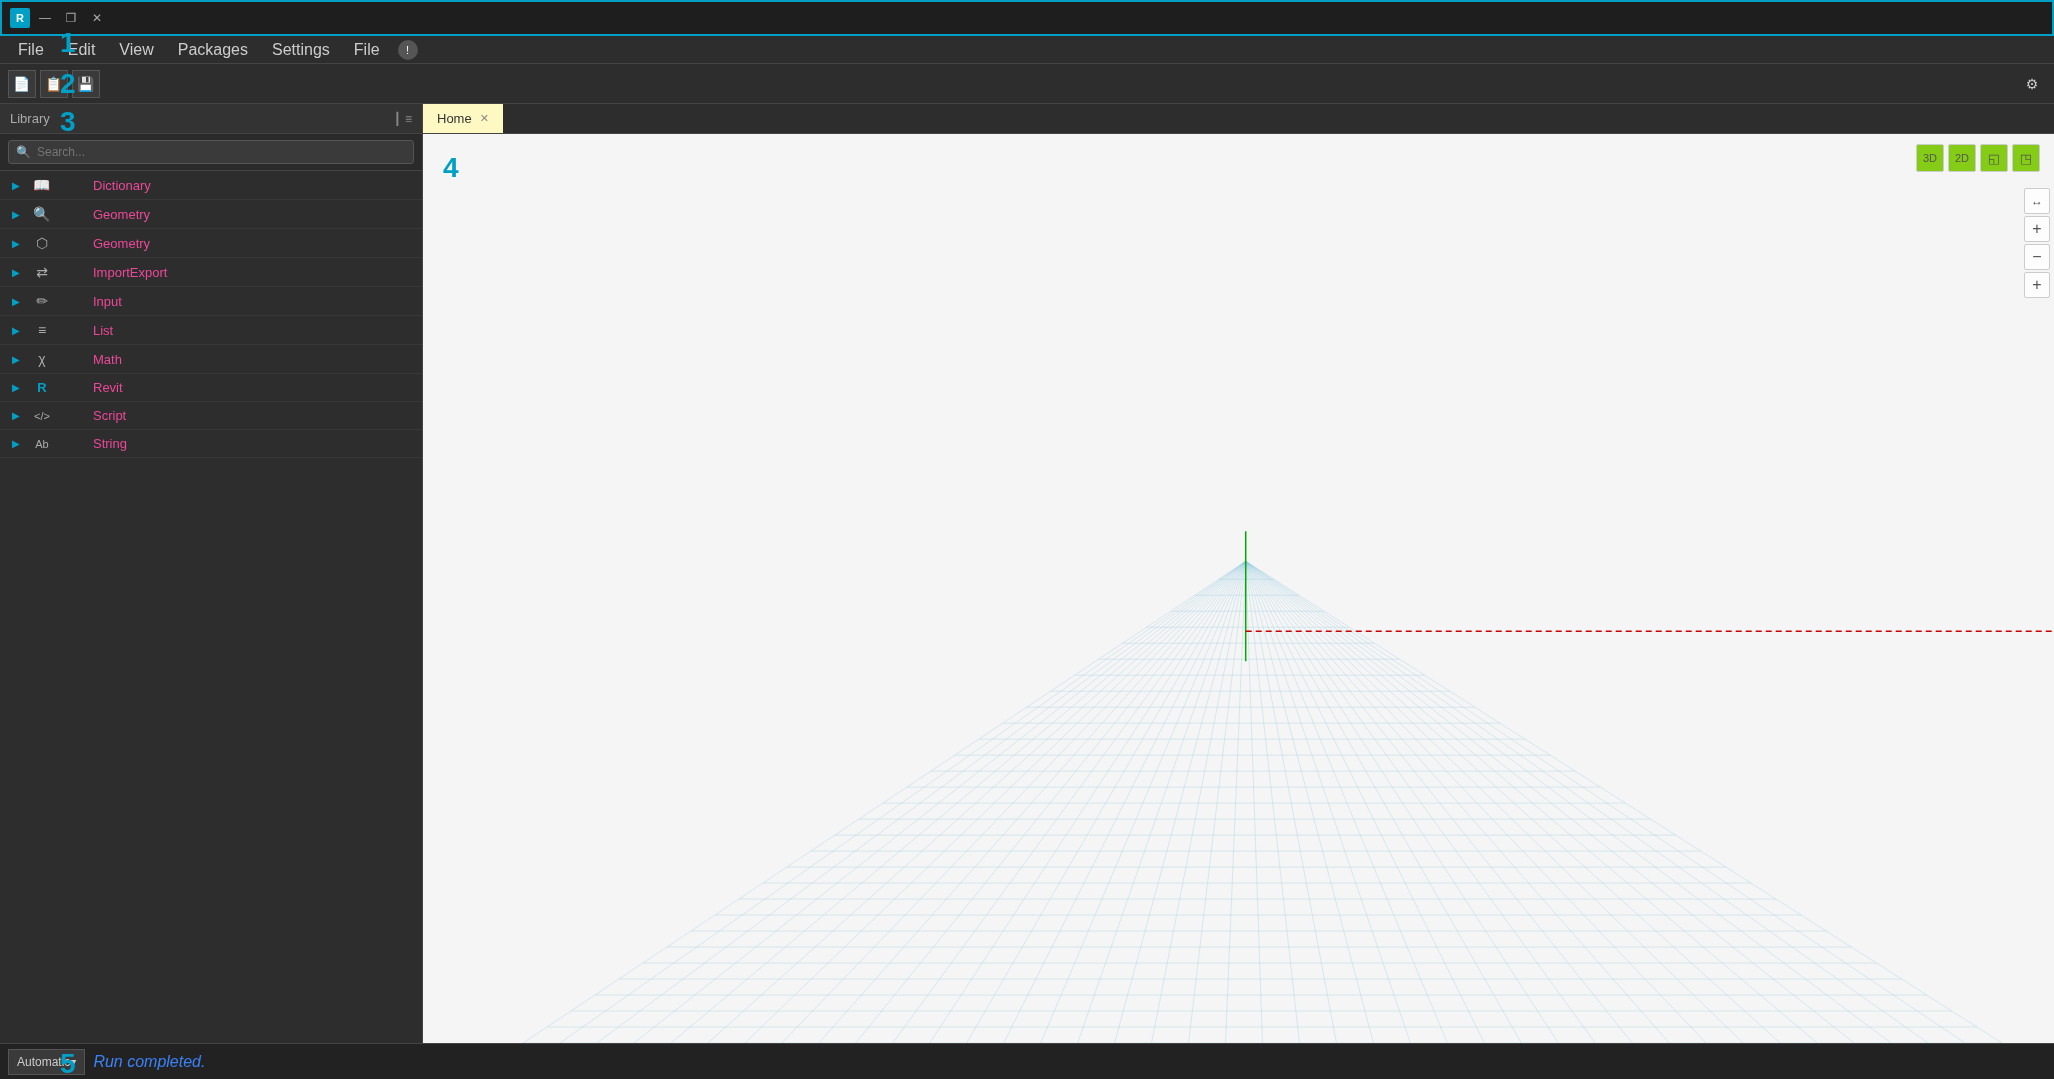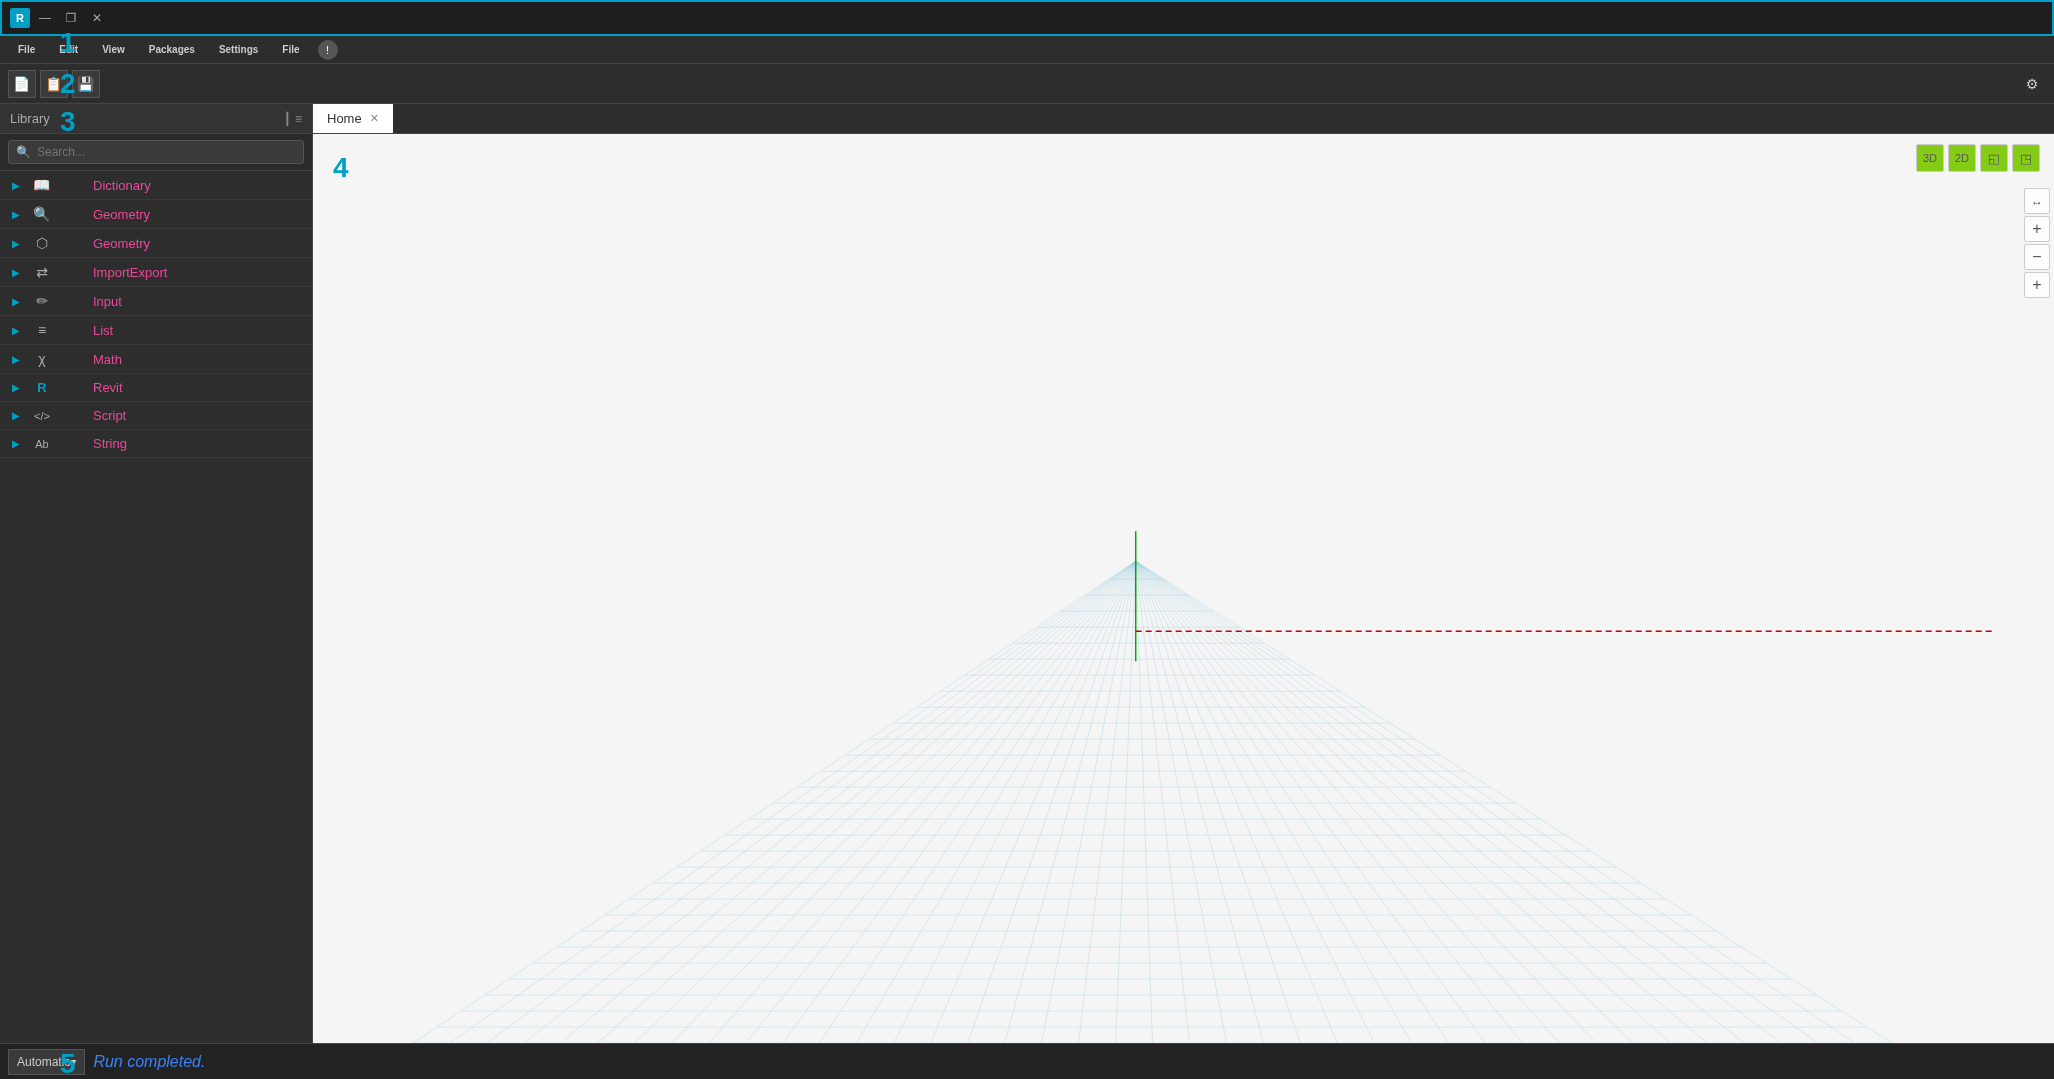--- a/index.html
+++ b/index.html
@@ -36,23 +36,22 @@
       background: #2d2d2d;
       display: flex;
       align-items: center;
       padding: 0 8px;
       gap: 4px;
       border-bottom: 1px solid #444;
     }
     #menu-bar .menu-item {
       padding: 4px 10px;
       color: #ccc;
-      font-size: 10px;
+      font-size: 16px;
       cursor: pointer;
-      font-weight: bold;
     }
     #menu-bar .info-btn {
       width: 20px; height: 20px;
       border-radius: 50%;
       background: #555;
       color: #fff;
       display: flex; align-items: center; justify-content: center;
       font-size: 11px; cursor: pointer; margin-left: 4px;
     }
 
@@ -86,21 +85,21 @@
     }
 
     
     #main-layout {
       display: flex;
       height: calc(1079px - 36px - 28px - 40px - 36px);
     }
 
     
     #left-panel {
-      width: 313px;
+      width: 423px;
       background: #2d2d2d;
       display: flex;
       flex-direction: column;
       border-right: 1px solid #444;
     }
 
     
     #library-header {
       height: 30px;
       background: #333;
@@ -168,21 +167,21 @@
       display: flex;
       align-items: center;
       border-bottom: 1px solid #444;
     }
     .tab-item {
       padding: 0 14px;
       height: 100%;
       display: flex;
       align-items: center;
       gap: 8px;
-      background: #ffffff;
+      background: #fef9c3;
       color: #333;
       font-size: 13px;
       cursor: pointer;
     }
     .tab-item .tab-close {
       color: #888; font-size: 11px; cursor: pointer;
     }
 
     
     #canvas {

